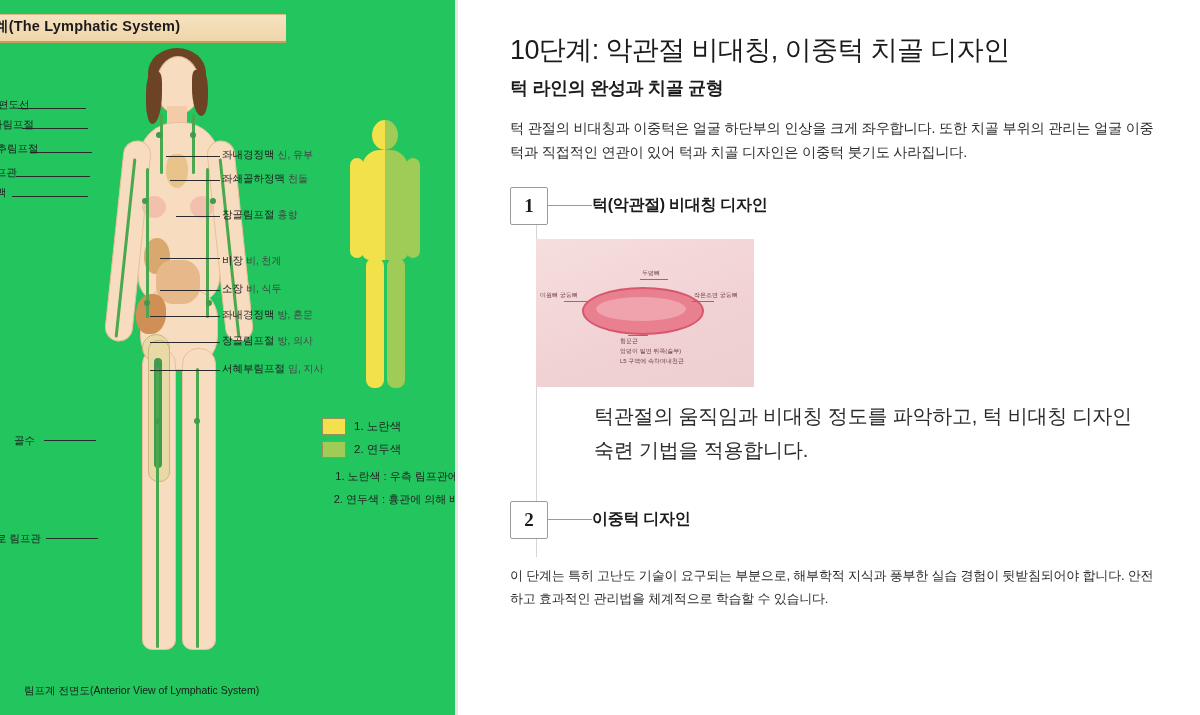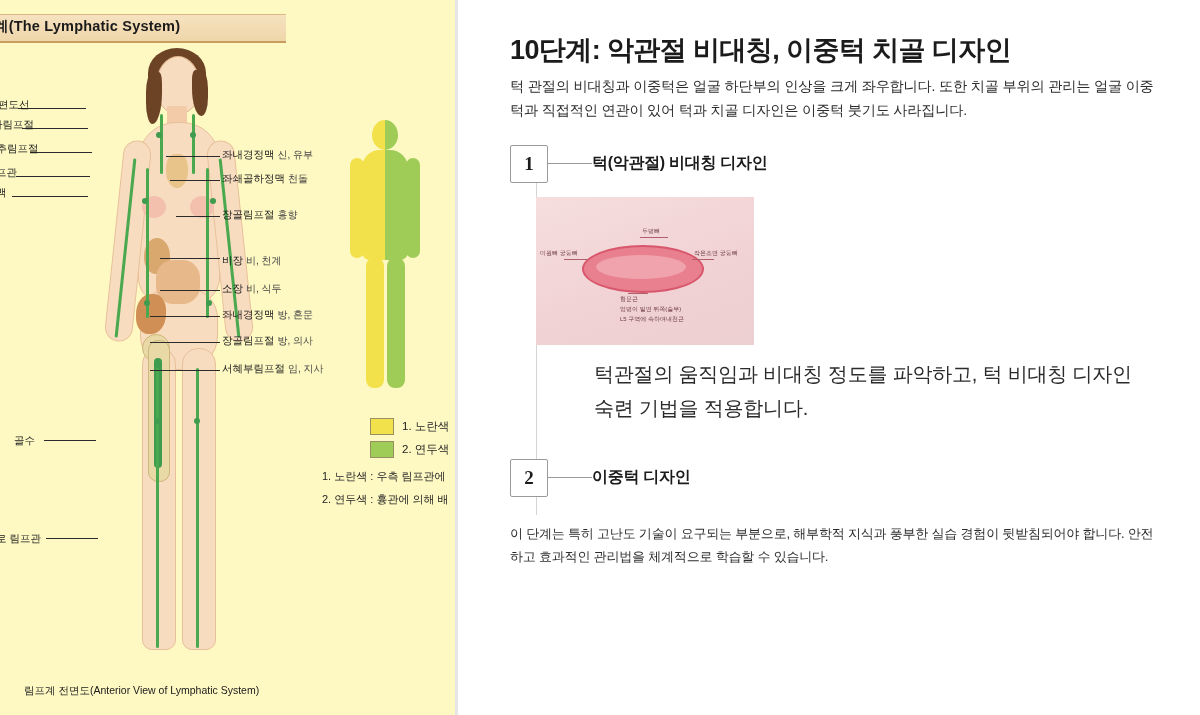--- a/index.html
+++ b/index.html
@@ -19,23 +19,24 @@
     width: 1200px;
     height: 715px;
     display: flex;
   }
 
   
   .left-panel {
     position: relative;
     width: 455px;
     height: 715px;
-    background: #fef9c3;
+    background: #22c55e;
     overflow: hidden;
     flex: 0 0 455px;
+    text-align: center;
   }
   .left-title-bar {
     position: absolute;
     left: -14px;
     top: 14px;
     width: 300px;
     height: 26px;
     background: linear-gradient(to bottom, #f6e2c0, #efd6aa);
     border-top: 1px solid #d9b981;
     border-bottom: 2px solid #c89d5e;
@@ -261,21 +262,20 @@
   .legend {
     position: absolute;
     left: 322px;
     top: 418px;
     width: 150px;
   }
   .legend-row {
     display: flex;
     align-items: center;
     margin-bottom: 6px;
-    margin-left: 48px;
   }
   .legend-swatch {
     width: 22px; height: 15px;
     border: 1px solid #9a8f60;
     margin-right: 8px;
     flex: 0 0 22px;
   }
   .legend-swatch.yellow { background: #f2e14a; }
   .legend-swatch.green { background: #9fcb57; }
   .legend-label {
@@ -325,21 +325,21 @@
     border-left: 3px solid #e6e6e6;
     padding: 0;
     flex: 0 0 745px;
   }
   .right-inner {
     padding: 34px 48px 0 52px;
   }
   h1.step-title {
     margin: 0 0 6px 0;
     font-size: 27px;
-    font-weight: bold;
+    font-weight: normal;
     letter-spacing: -0.6px;
     color: #1b1b1b;
     line-height: 1.25;
   }
   h2.step-sub {
     margin: 8px 0 16px 0;
     font-size: 18px;
     font-weight: bold;
     color: #1b1b1b;
     letter-spacing: -0.3px;
@@ -602,20 +602,21 @@
       <div class="legend-note" style="margin-top:2px;">2. 연두색 : 흉관에 의해 배</div>
     </div>
 
     <div class="caption-bottom">림프계 전면도(Anterior View of Lymphatic System)</div>
   </div>
 
   <div class="right-panel">
     <div class="right-inner">
 
       <h1 class="step-title">10단계: 악관절 비대칭, 이중턱 치골 디자인</h1>
+      <h2 class="step-sub">턱 라인의 완성과 치골 균형</h2>
       <p class="lede">턱 관절의 비대칭과 이중턱은 얼굴 하단부의 인상을 크게 좌우합니다. 또한 치골 부위의 관리는 얼굴 이중턱과 직접적인 연관이 있어 턱과 치골 디자인은 이중턱 붓기도 사라집니다.</p>
 
       <div class="steps">
         <div class="timeline"></div>
 
         <div class="step">
           <div class="step-badge">1</div>
           <div class="step-dash"></div>
           <div class="step-head">턱(악관절) 비대칭 디자인</div>
         </div>

